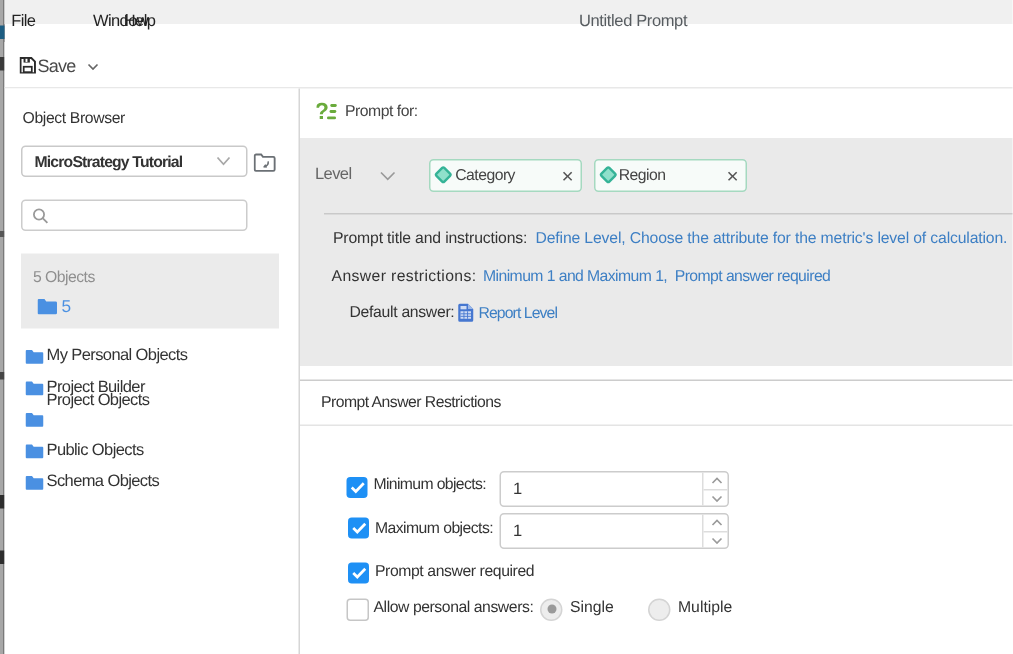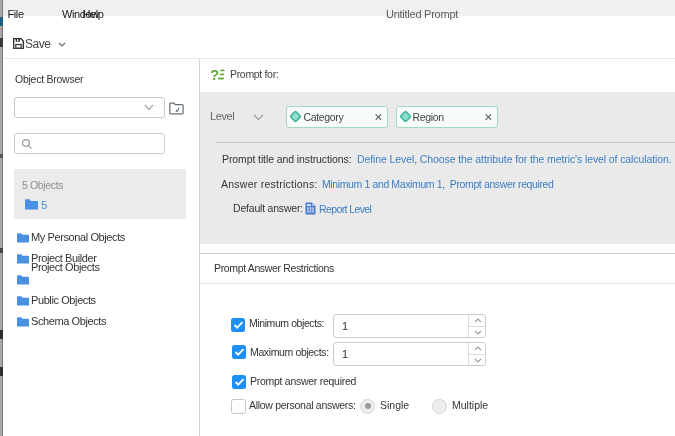--- a/index.html
+++ b/index.html
@@ -72,20 +72,21 @@
     <span style="position:absolute;left:22px;top:9px;font-size:12px;letter-spacing:-0.5px;color:#4a4a4a;">Save</span>
     <svg style="position:absolute;left:55px;top:13.5px;" width="8" height="5" viewBox="0 0 8 5">
       <path d="M1 1 L4 4 L7 1" fill="none" stroke="#666" stroke-width="1.1"></path>
     </svg>
   </div>
 
   <div class="abs" id="leftpanel"></div>
   <div class="abs" style="left:15px;top:73px;font-size:10.5px;letter-spacing:-0.25px;color:#333;">Object Browser</div>
 
   <div class="abs" id="dropdown">
+    <span style="position:absolute;left:8px;top:3.5px;font-size:10.5px;letter-spacing:-0.55px;font-weight:bold;color:#333;">MicroStrategy Tutorial</span>
     <svg style="position:absolute;left:129px;top:6px;" width="10" height="7" viewBox="0 0 10 7">
       <path d="M1 1 L5 5.5 L9 1" fill="none" stroke="#a8a8a8" stroke-width="1.2"></path>
     </svg>
   </div>
   <svg class="abs" style="left:169px;top:102px;" width="15" height="13" viewBox="0 0 15 13">
     <path d="M0.8 3.6 V1.9 a0.9 0.9 0 0 1 0.9-0.9 h3.4 l1.2 1.6 h6.9 a0.9 0.9 0 0 1 0.9 0.9 V11 a0.9 0.9 0 0 1-0.9 0.9 H1.7 a0.9 0.9 0 0 1-0.9-0.9 Z" fill="none" stroke="#6b7075" stroke-width="1.25"></path>
     <path d="M9.8 5.6 q0.3 2.9 -2.7 3.6" fill="none" stroke="#6b7075" stroke-width="1.05"></path>
     <path d="M7.9 7.4 l-1.6 2.1 2.7 0.3 Z" fill="#6b7075"></path>
   </svg>
 

